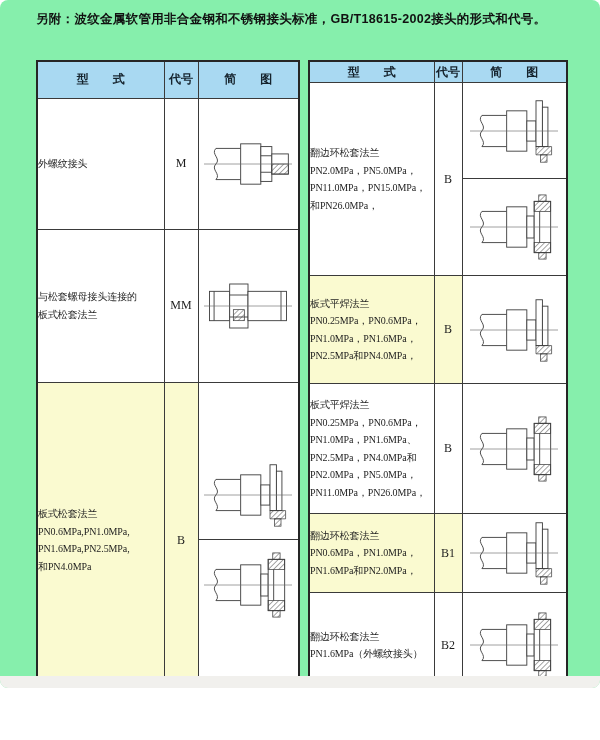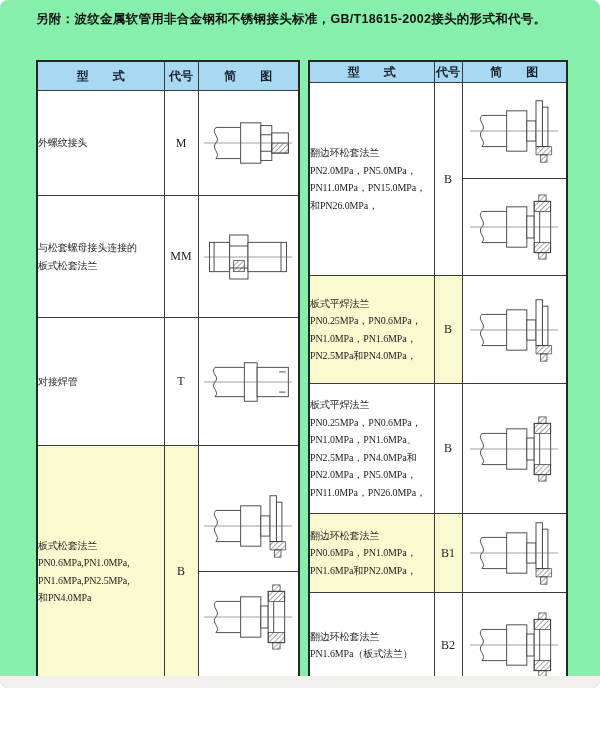--- a/index.html
+++ b/index.html
@@ -96,38 +96,20 @@
                   <rect x="30" y="12" width="20" height="48" stroke="#3f3f3f" stroke-width="1" fill="#fff"></rect>
                   <path d="M30 24 h20 M30 48 h20" stroke="#3f3f3f" stroke-width="1" fill="none"></path>
                   <rect x="50" y="20" width="42" height="32" stroke="#3f3f3f" stroke-width="1" fill="#fff"></rect>
                   <path d="M86 20 V52" stroke="#3f3f3f" stroke-width="1" fill="none"></path>
                   <rect x="34" y="40" width="12" height="12" stroke="#3f3f3f" stroke-width="0.8" fill="url(#hatch)"></rect>
                   <line x1="2" y1="36" x2="98" y2="36" stroke="#6a6a6a" stroke-width="0.7"></line>
                 </svg>
               </div>
             </td>
       </tr>
-      <tr class="Lr4" data-hl="false">
-        <td class="type">
-              <div>对接焊管</div>
-            </td>
-        <td class="code">T</td>
-        <td class="fig">
-              <div class="dg">
-                <svg width="94" height="66" viewBox="0 0 100 72" xmlns="http://www.w3.org/2000/svg">
-                  <path d="M14 20 H46 M14 52 H46" stroke="#3f3f3f" stroke-width="1" fill="none"></path>
-                  <path d="M14 20 c-6 6 6 10 0 16 c-6 6 6 10 0 16" stroke="#3f3f3f" stroke-width="1" fill="none"></path>
-                  <rect x="46" y="15" width="14" height="42" stroke="#3f3f3f" stroke-width="1" fill="#fff"></rect>
-                  <rect x="60" y="20" width="34" height="32" stroke="#3f3f3f" stroke-width="1" fill="#fff"></rect>
-                  <path d="M84 25 h7 M84 47 h7" stroke="#3f3f3f" stroke-width="1" fill="none"></path>
-                  <line x1="2" y1="36" x2="98" y2="36" stroke="#6a6a6a" stroke-width="0.7"></line>
-                </svg>
-              </div>
-            </td>
-      </tr>
       <tr class="Lr5" data-hl="true">
         <td class="type">
               <div>板式松套法兰</div>
               <div>PN0.6MPa,PN1.0MPa,</div>
               <div>PN1.6MPa,PN2.5MPa,</div>
               <div>和PN4.0MPa</div>
             </td>
         <td class="code">B</td>
         <td class="fig fig-split split split-l">
           <div class="dg dgA">
@@ -285,21 +267,21 @@
                   <path d="M74 53 h17 v9 h-17 z" stroke="#3f3f3f" stroke-width="0.8" fill="url(#hatch)"></path>
                   <rect x="79" y="62" width="7" height="8" stroke="#3f3f3f" stroke-width="0.8" fill="url(#hatch)"></rect>
                   <line x1="2" y1="36" x2="98" y2="36" stroke="#6a6a6a" stroke-width="0.7"></line>
                 </svg>
               </div>
             </td>
       </tr>
       <tr class="Rr4" data-hl="false">
         <td class="type">
               <div>翻边环松套法兰</div>
-              <div>PN1.6MPa（板式法兰）</div>
+              <div>PN1.6MPa（外螺纹接头）</div>
             </td>
         <td class="code">B2</td>
         <td class="fig">
               <div class="dg">
                 <svg width="94" height="66" viewBox="0 0 100 72" xmlns="http://www.w3.org/2000/svg">
                   <path d="M15 19 H42 M15 53 H42" stroke="#3f3f3f" stroke-width="1" fill="none"></path>
                   <path d="M15 19 c-6 6 6 11 0 17 c-6 6 6 11 0 17" stroke="#3f3f3f" stroke-width="1" fill="none"></path>
                   <rect x="42" y="14" width="22" height="44" stroke="#3f3f3f" stroke-width="1" fill="#fff"></rect>
                   <rect x="64" y="24" width="8" height="24" stroke="#3f3f3f" stroke-width="1" fill="#fff"></rect>
                   <rect x="72" y="8" width="18" height="56" stroke="#3f3f3f" stroke-width="1" fill="#fff"></rect>

